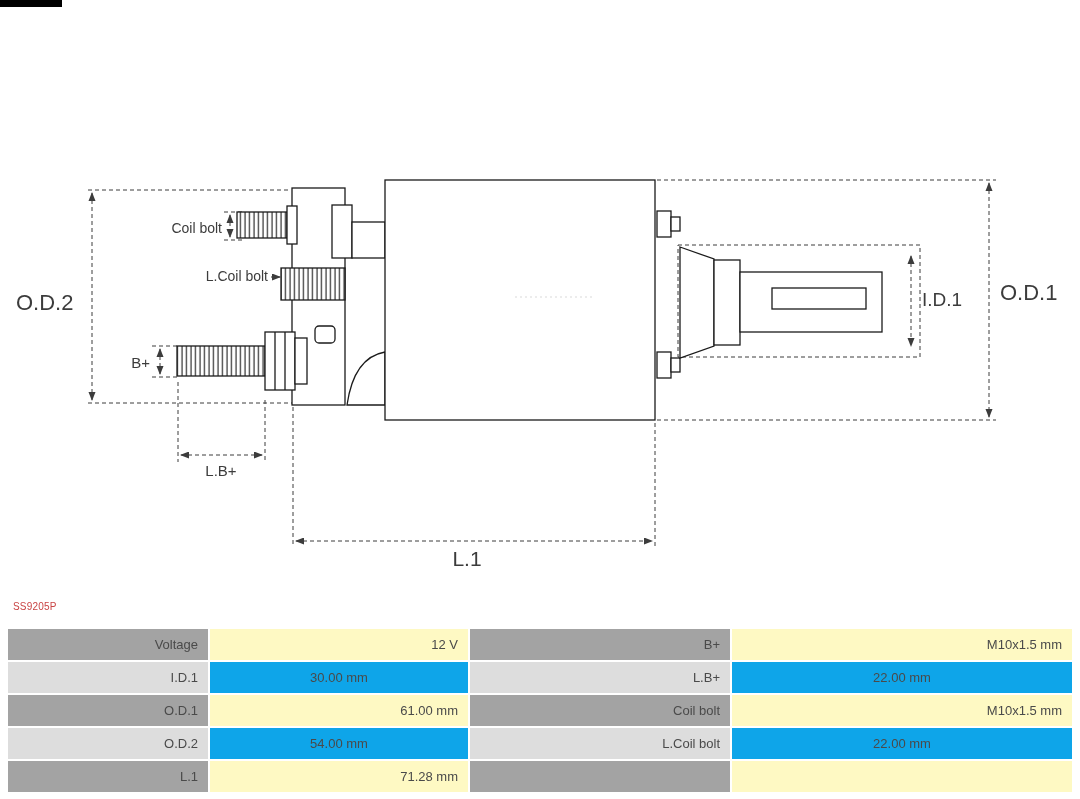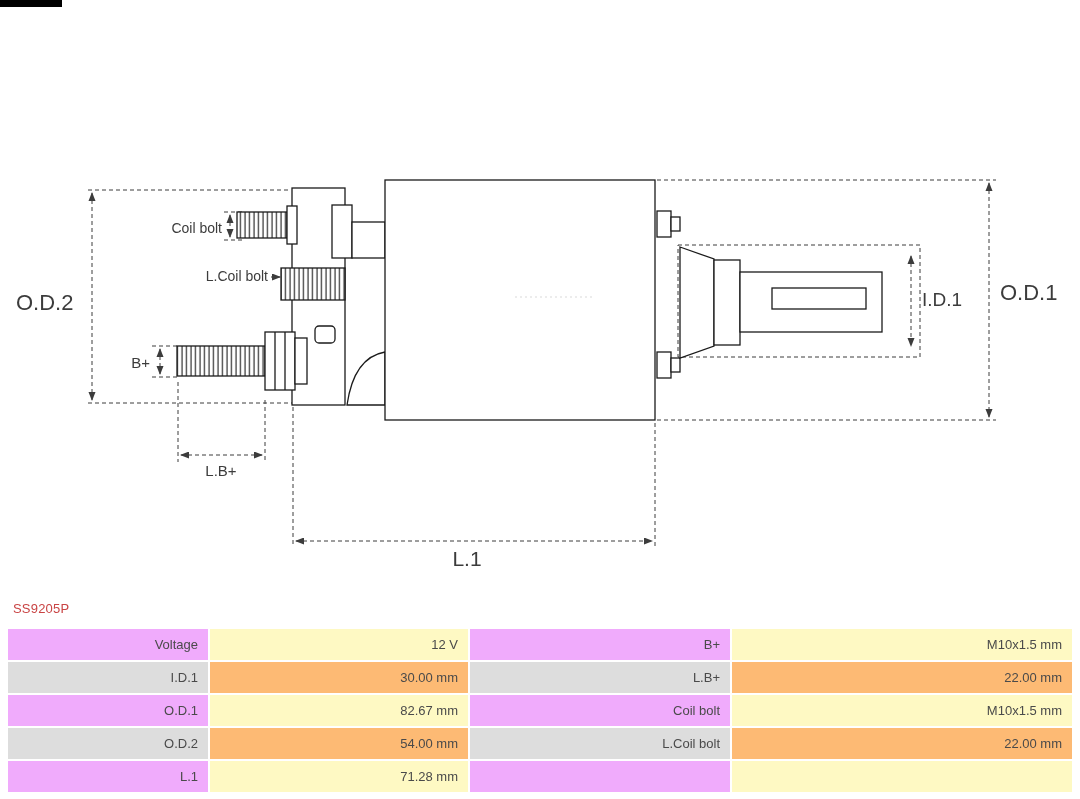--- a/index.html
+++ b/index.html
@@ -1,27 +1,27 @@
 <!DOCTYPE html>
 <html><head>
 <meta charset="utf-8">
 <style>
   html,body{margin:0;padding:0;background:#ffffff;}
   body{width:1080px;height:799px;position:relative;font-family:"Liberation Sans",sans-serif;overflow:hidden;}
   .logo-bar{position:absolute;top:0;left:0;width:62px;height:7px;background:#000;}
   .drawing-wrap{position:absolute;top:0;left:0;width:1080px;height:600px;}
   svg text{fill:#3c3c3c;font-family:"Liberation Sans",sans-serif;}
-  .part-number{position:absolute;top:601px;left:13px;font-size:13px;color:#c94444;letter-spacing:.2px;}
+  .part-number{position:absolute;top:601px;left:13px;font-size:10px;color:#c94444;letter-spacing:.2px;}
   .spec-table{position:absolute;top:627px;left:8px;width:1064px;border-collapse:separate;border-spacing:0 2px;table-layout:fixed;}
   .spec-table td{font-size:13px;color:#4a4a4a;padding:0 10px;height:31px;text-align:right;vertical-align:middle;overflow:hidden;white-space:nowrap;}
   .spec-table td + td{border-left:2px solid #ffffff;}
-  tr.odd td.lbl{background:#f0abfc;}
+  tr.odd td.lbl{background:#a3a3a3;}
   tr.odd td.val{background:#fef9c3;}
   tr.even td.lbl{background:#dddddd;}
-  tr.even td.val{background:#fdba74;}
+  tr.even td.val{background:#0ea5e9;text-align:center;}
 </style>
 </head>
 <body>
 
 <div class="logo-bar"></div>
 
 <div class="drawing-wrap">
 <svg width="1080" height="600" viewBox="0 0 1080 600">
   <defs>
     <pattern id="thr" width="4.5" height="10" patternUnits="userSpaceOnUse">
@@ -125,21 +125,21 @@
       <td class="val">M10x1.5 mm</td>
     </tr>
     <tr class="even">
       <td class="lbl">I.D.1</td>
       <td class="val">30.00 mm</td>
       <td class="lbl">L.B+</td>
       <td class="val">22.00 mm</td>
     </tr>
     <tr class="odd">
       <td class="lbl">O.D.1</td>
-      <td class="val">82.67 mm</td>
+      <td class="val">61.00 mm</td>
       <td class="lbl">Coil bolt</td>
       <td class="val">M10x1.5 mm</td>
     </tr>
     <tr class="even">
       <td class="lbl">O.D.2</td>
       <td class="val">54.00 mm</td>
       <td class="lbl">L.Coil bolt</td>
       <td class="val">22.00 mm</td>
     </tr>
     <tr class="odd">

